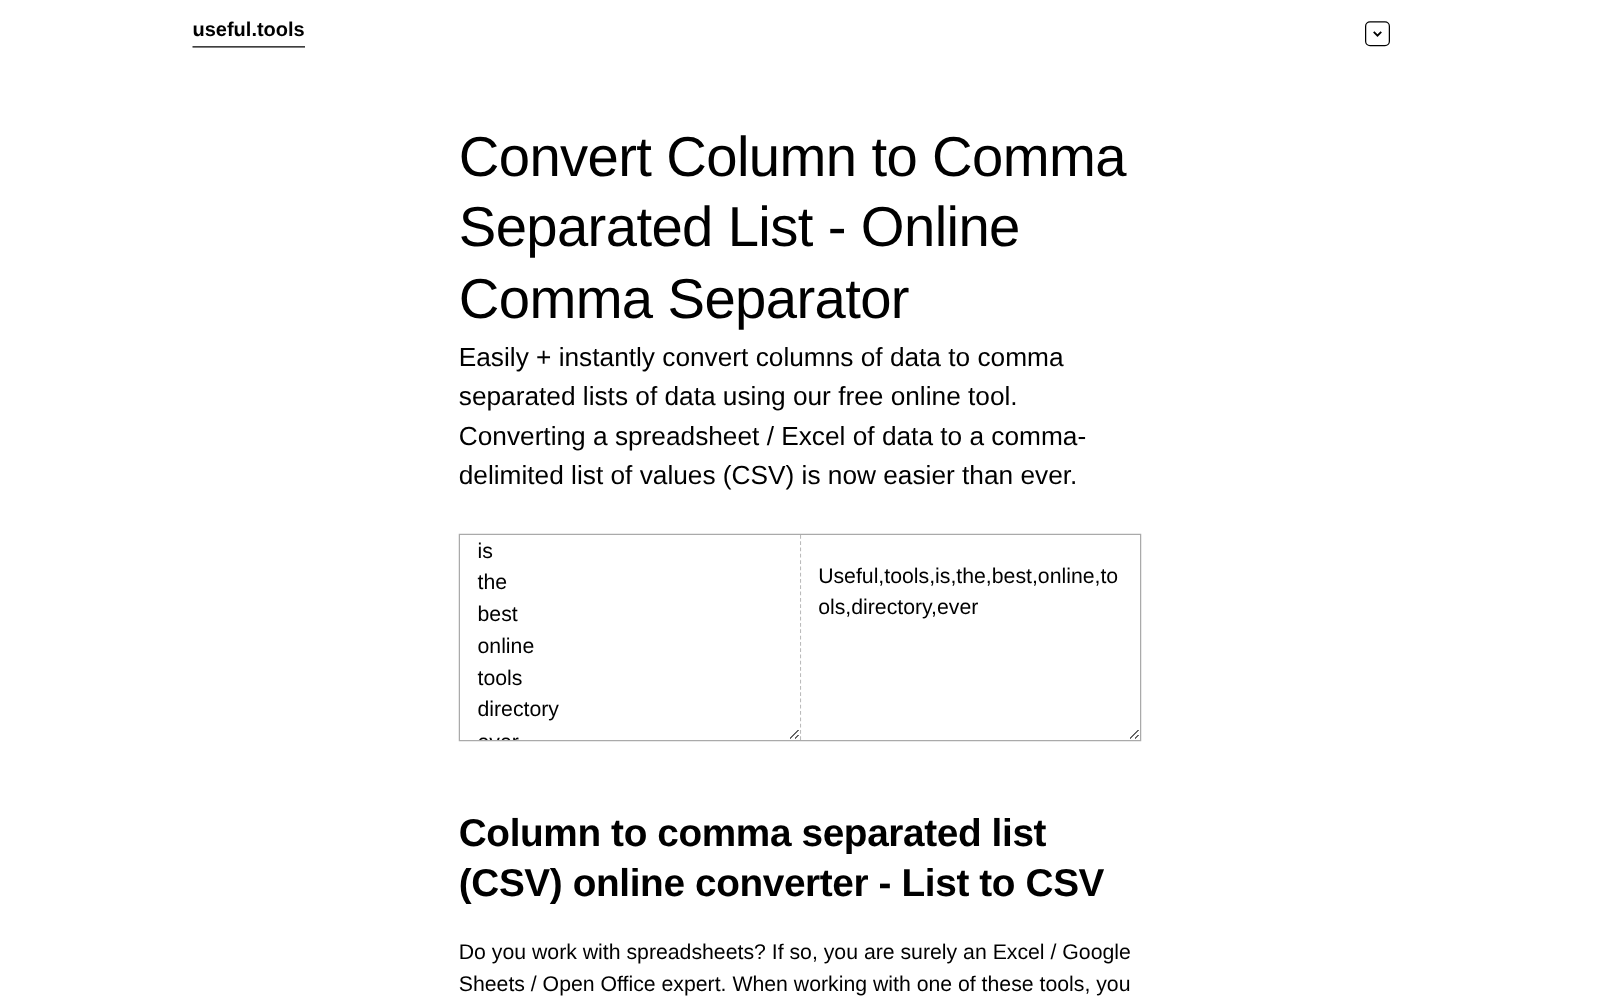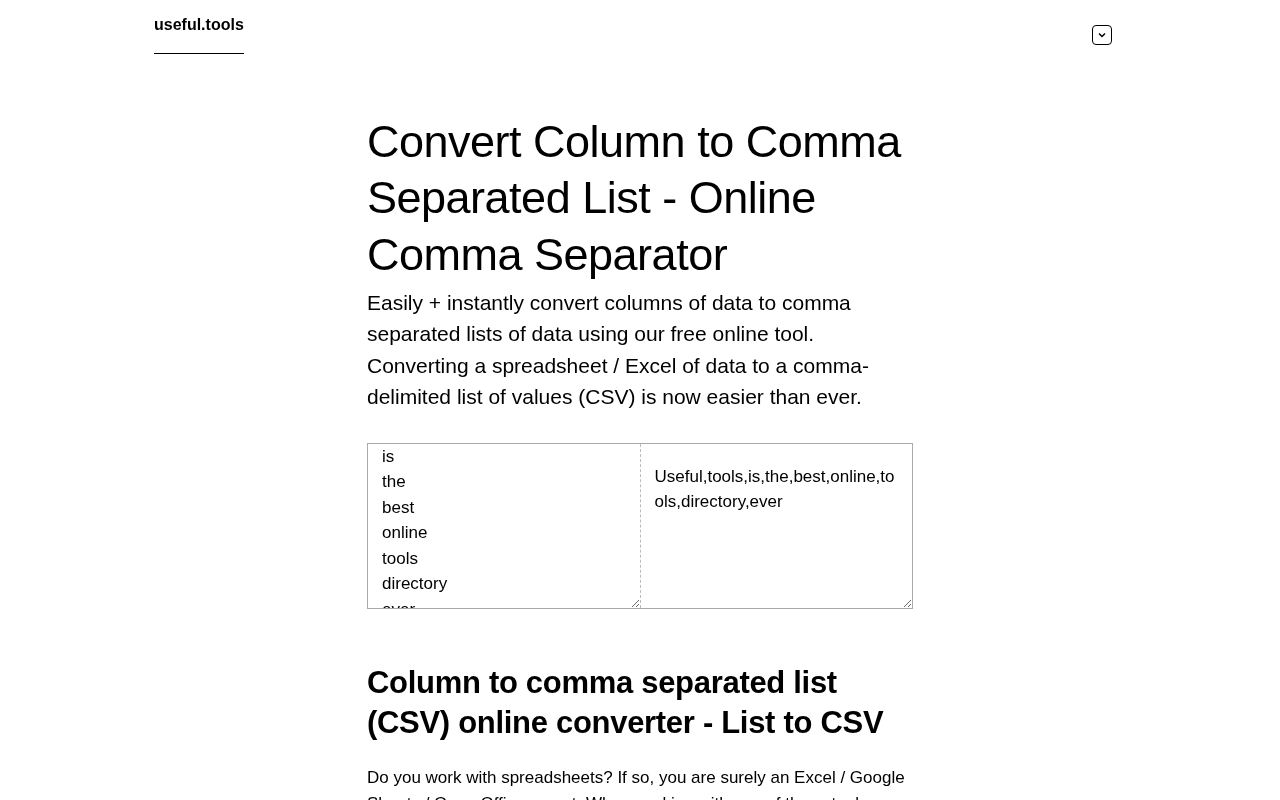--- a/index.html
+++ b/index.html
@@ -18,21 +18,21 @@
     .header {
       display: flex;
       justify-content: space-between;
       align-items: center;
       padding: 16px 168px 16px 154px;
     }
     .logo {
       font-size: 16px;
       font-weight: 700;
       border-bottom: 1px solid #000;
-      padding-bottom: 19px;
+      padding-bottom: 3px;
     }
     .menu-button {
       width: 20px;
       height: 20px;
       border: 1.5px solid #000;
       border-radius: 4px;
       display: flex;
       align-items: center;
       justify-content: center;
       cursor: pointer;

